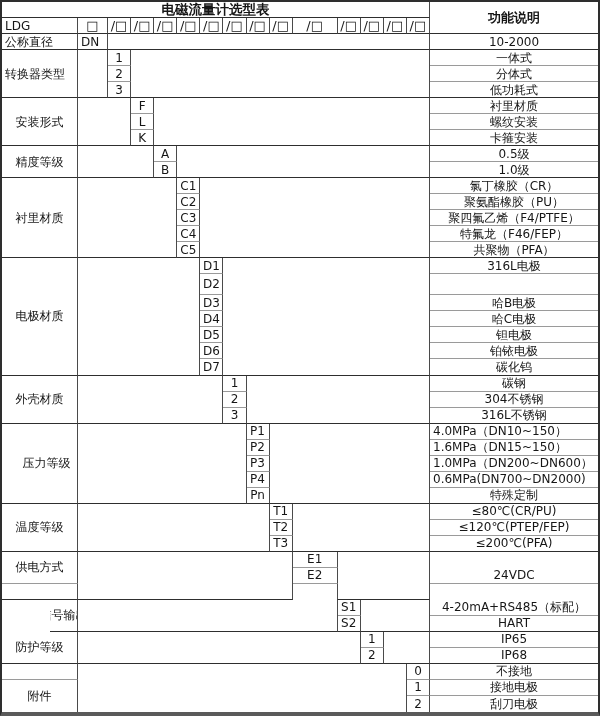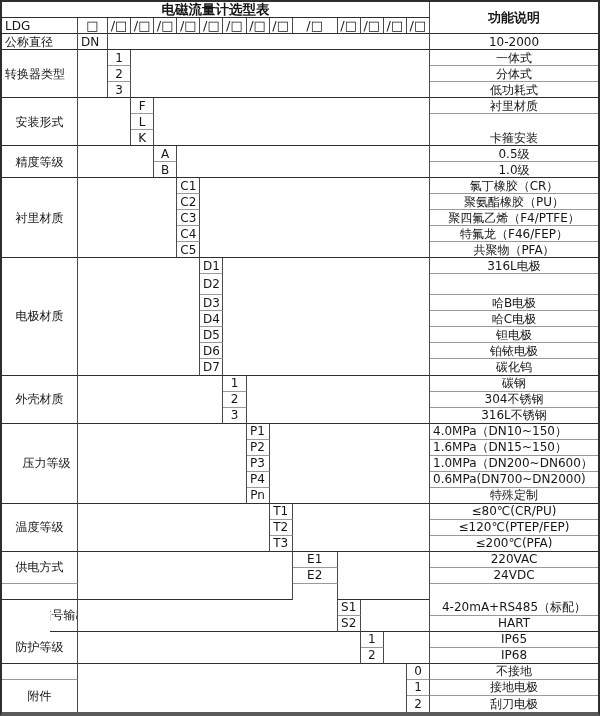--- a/index.html
+++ b/index.html
@@ -63,20 +63,21 @@
       <div class="cell" style="grid-area: 5 / 3;">2</div>
       <div class="cell no-r" style="grid-area: 5 / 16;">分体式</div>
       <div class="cell dark-b" style="grid-area: 6 / 3;">3</div>
       <div class="cell dark-b no-r" style="grid-area: 6 / 16;">低功耗式</div>
       <div class="cell dark-b" style="grid-area: 4 / 4 / span 3 / span 12;"></div>
       <div class="cell dark-b" style="grid-area: 7 / 1 / span 3;">安装形式</div>
       <div class="cell dark-b" style="grid-area: 7 / 2 / span 3 / span 2;"></div>
       <div class="cell" style="grid-area: 7 / 4;">F</div>
       <div class="cell no-r" style="grid-area: 7 / 16;">衬里材质</div>
       <div class="cell" style="grid-area: 8 / 4;">L</div>
+      <div class="cell no-r" style="grid-area: 8 / 16;">螺纹安装</div>
       <div class="cell dark-b" style="grid-area: 9 / 4;">K</div>
       <div class="cell dark-b no-r" style="grid-area: 9 / 16;">卡箍安装</div>
       <div class="cell dark-b" style="grid-area: 7 / 5 / span 3 / span 11;"></div>
       <div class="cell dark-b" style="grid-area: 10 / 1 / span 2;">精度等级</div>
       <div class="cell dark-b" style="grid-area: 10 / 2 / span 2 / span 3;"></div>
       <div class="cell" style="grid-area: 10 / 5;">A</div>
       <div class="cell no-r" style="grid-area: 10 / 16;">0.5级</div>
       <div class="cell dark-b" style="grid-area: 11 / 5;">B</div>
       <div class="cell dark-b no-r" style="grid-area: 11 / 16;">1.0级</div>
       <div class="cell dark-b" style="grid-area: 10 / 6 / span 2 / span 10;"></div>
@@ -138,21 +139,20 @@
       <div class="cell no-r" style="grid-area: 32 / 16;">≤80℃(CR/PU)</div>
       <div class="cell" style="grid-area: 33 / 10;">T2</div>
       <div class="cell no-r" style="grid-area: 33 / 16;">≤120℃(PTEP/FEP)</div>
       <div class="cell dark-b" style="grid-area: 34 / 10;">T3</div>
       <div class="cell dark-b no-r" style="grid-area: 34 / 16;">≤200℃(PFA)</div>
       <div class="cell dark-b" style="grid-area: 32 / 11 / span 3 / span 5;"></div>
       <div class="cell" style="grid-area: 35 / 1 / span 2;">供电方式</div>
       <div class="cell dark-b" style="grid-area: 37 / 1;"></div>
       <div class="cell dark-b" style="grid-area: 35 / 2 / span 3 / span 9;"></div>
       <div class="cell" style="grid-area: 35 / 11;">E1</div>
-      <div class="cell no-r" style="grid-area: 35 / 16;">220VAC</div>
       <div class="cell" style="grid-area: 36 / 11;">E2</div>
       <div class="cell no-r" style="grid-area: 36 / 16;">24VDC</div>
       <div class="cell dark-b" style="grid-area: 37 / 11; margin-left: 44px;">E3</div>
       <div class="cell dark-b" style="grid-area: 35 / 12 / span 3 / span 4;"></div>
       <div class="cell dark-b" style="grid-area: 38 / 1 / span 2; margin-left: 48px;">信号输出</div>
       <div class="cell dark-b" style="grid-area: 38 / 2 / span 2 / span 10;"></div>
       <div class="cell" style="grid-area: 38 / 12;">S1</div>
       <div class="cell no-r" style="grid-area: 38 / 16;">4-20mA+RS485（标配）</div>
       <div class="cell dark-b" style="grid-area: 39 / 12;">S2</div>
       <div class="cell dark-b no-r" style="grid-area: 39 / 16;">HART</div>

